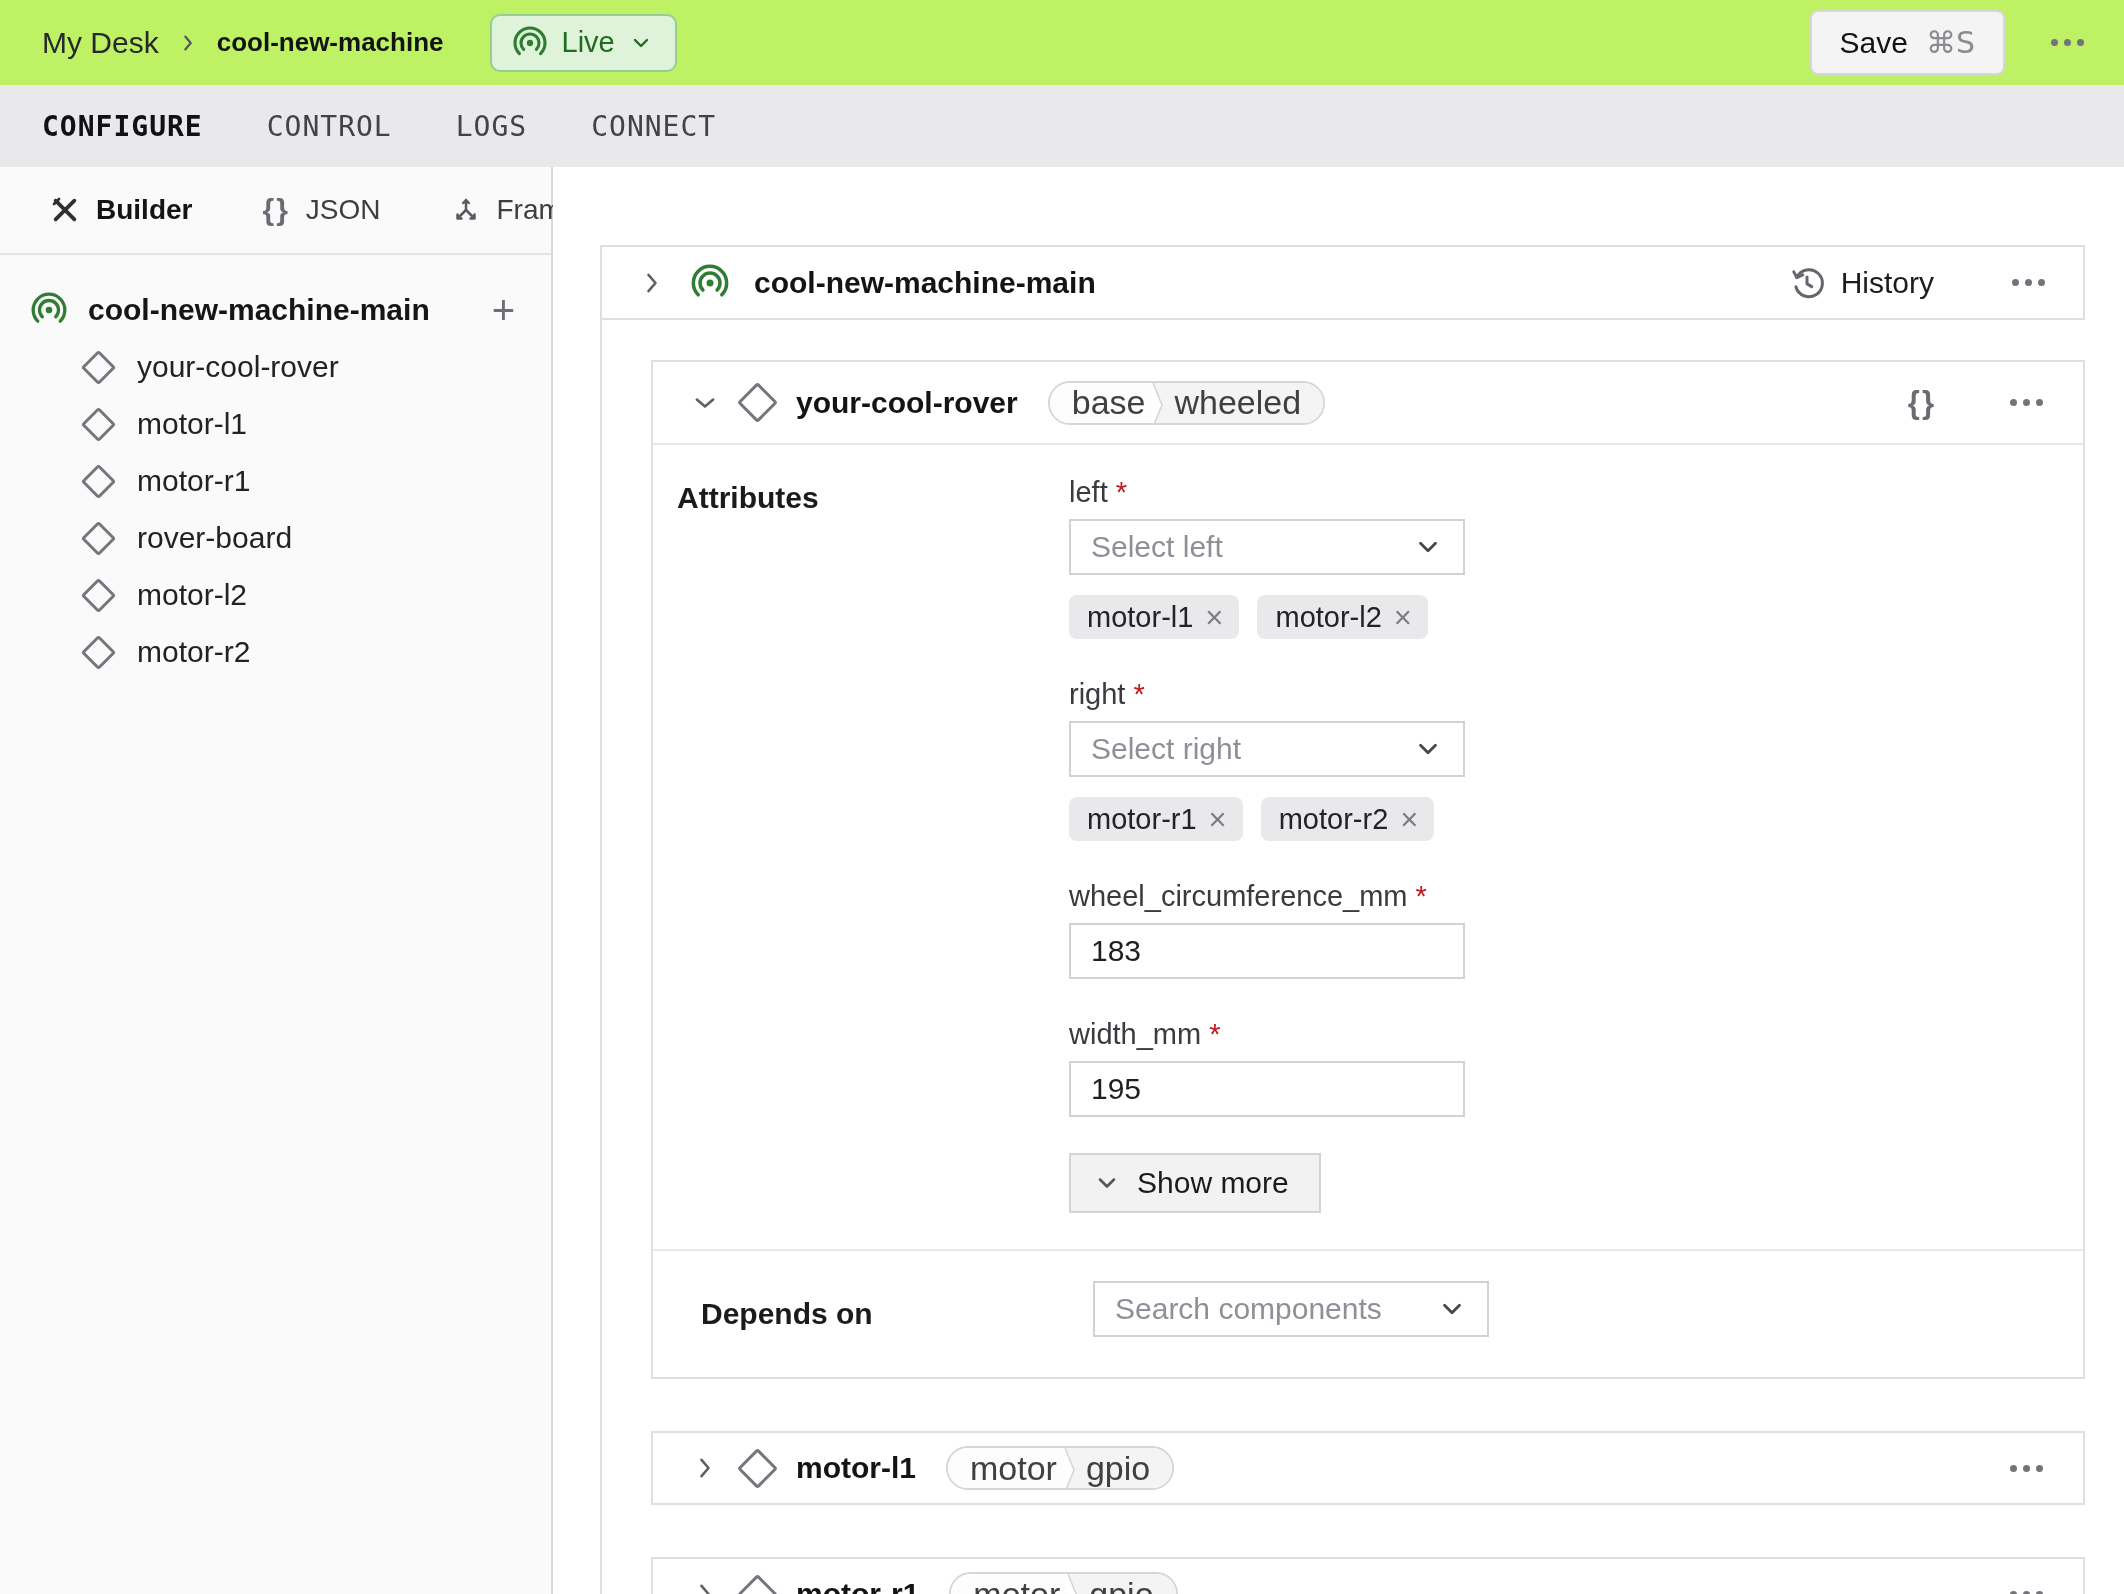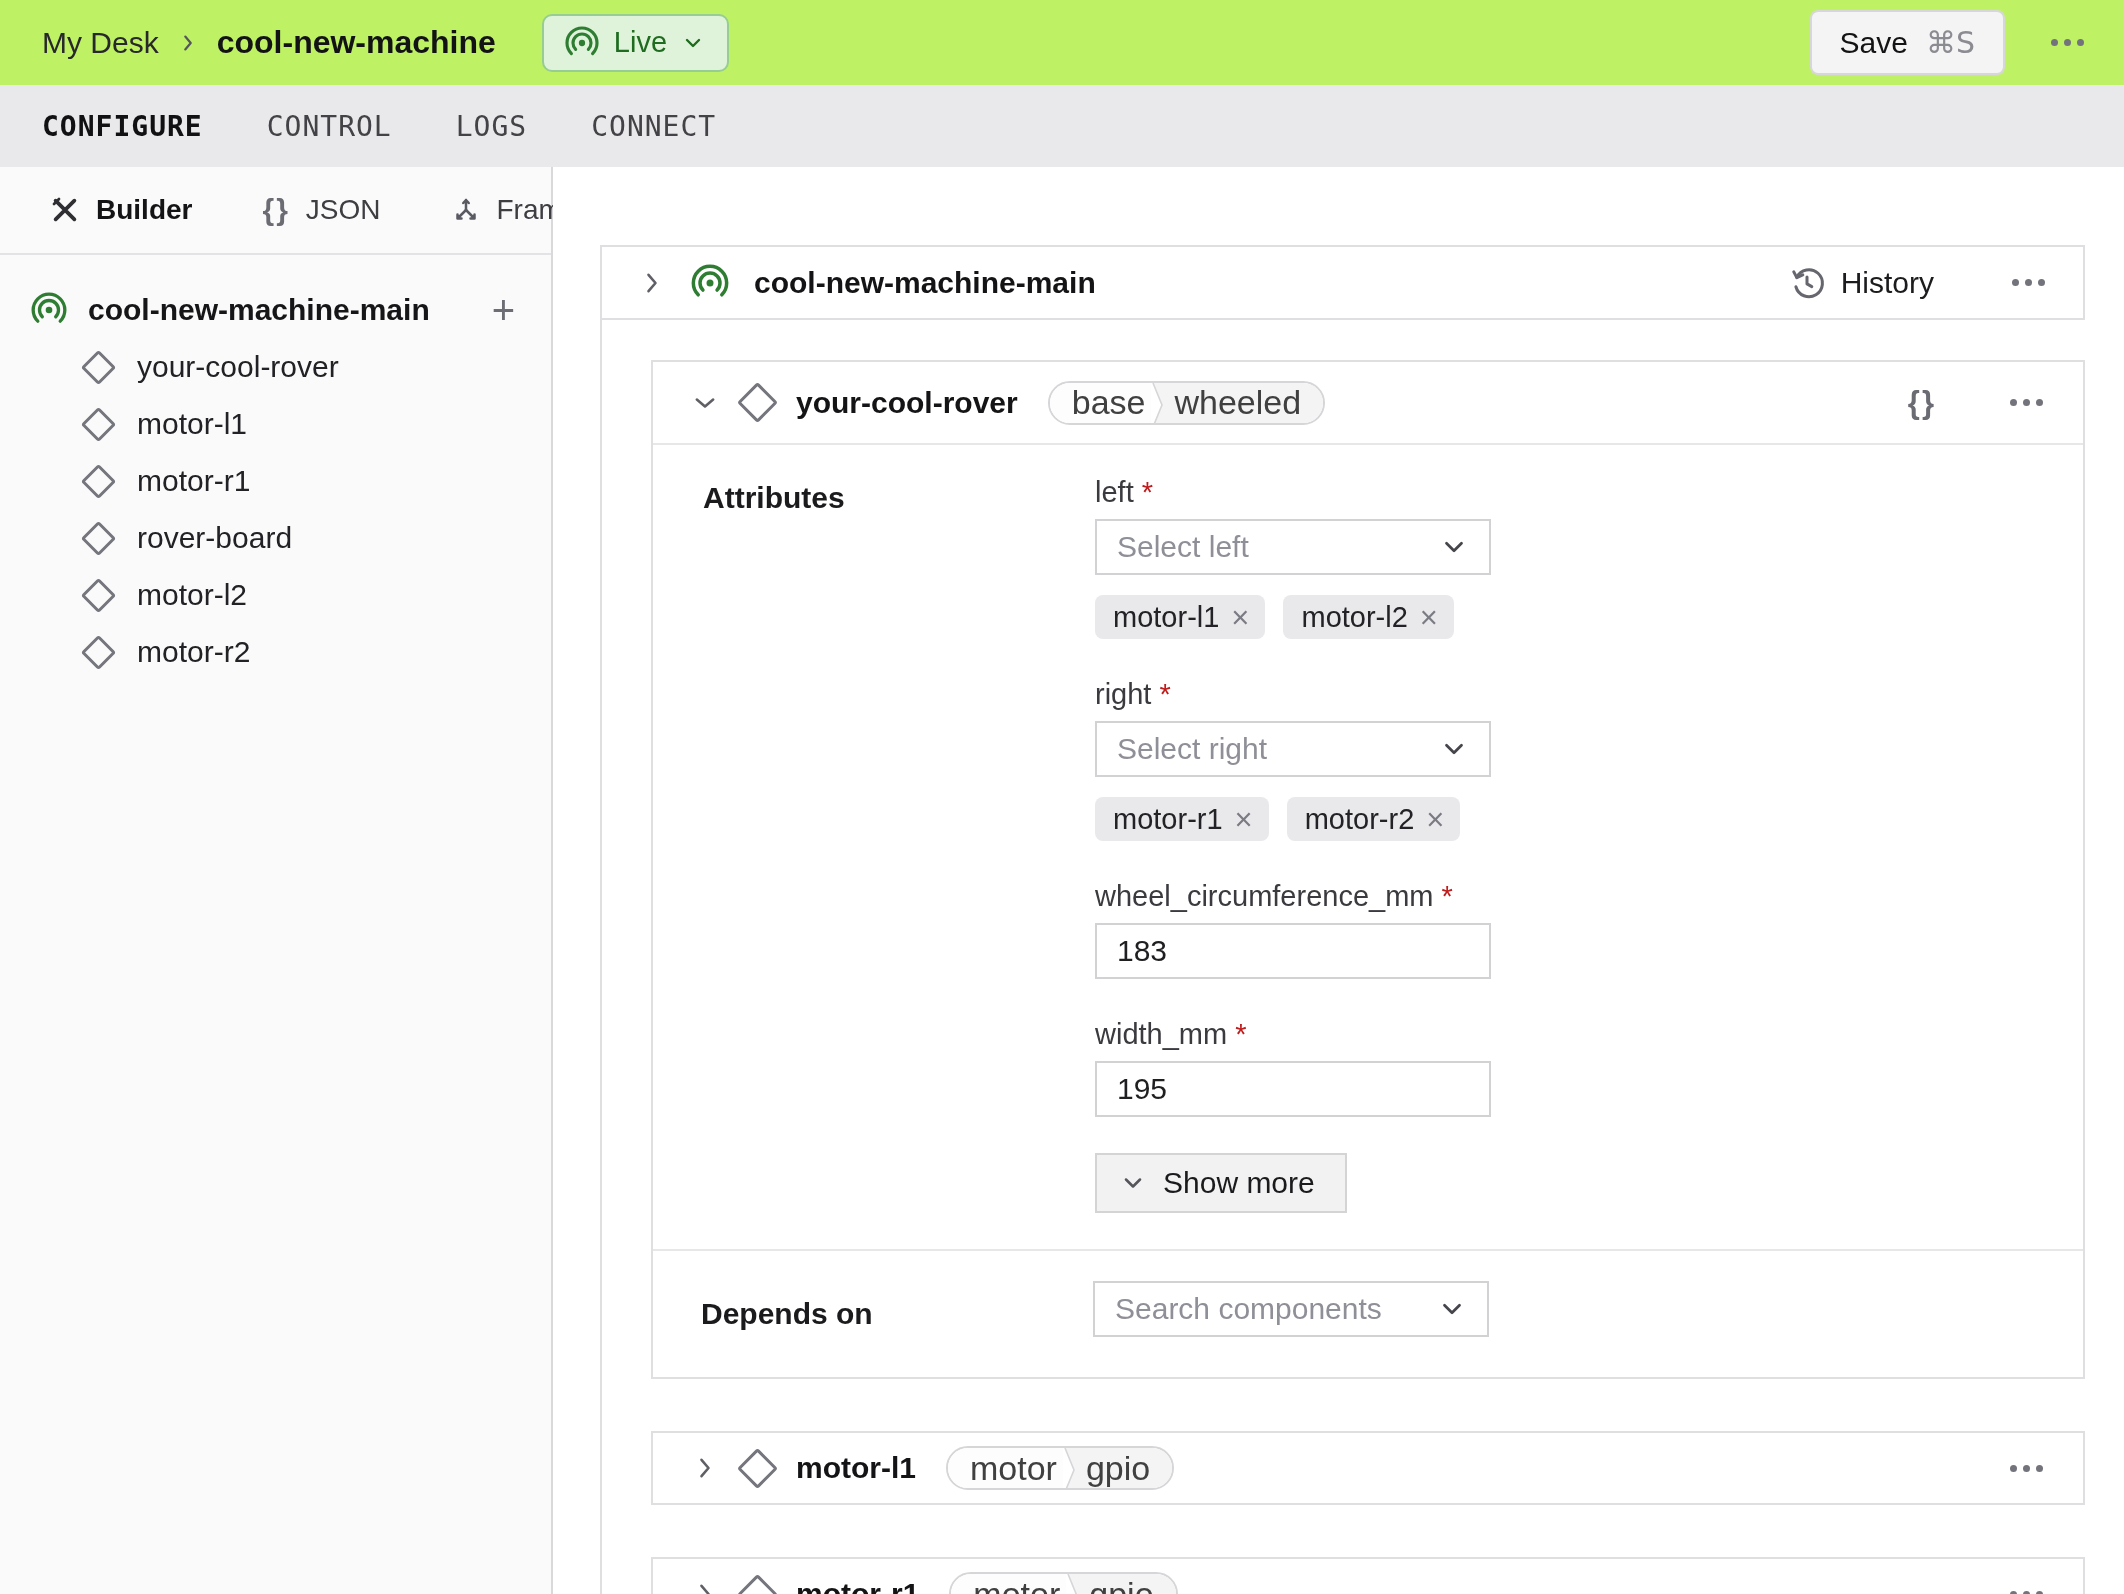--- a/index.html
+++ b/index.html
@@ -4,21 +4,21 @@
 <style>
   * { margin:0; padding:0; box-sizing:border-box; }
   html,body { width:2124px; height:1594px; overflow:hidden; background:#fff;
               font-family:"Liberation Sans","DejaVu Sans",sans-serif; color:#1d1d20; }
   svg { display:block; }
 
   
   .topbar { height:85px; display:flex; align-items:center; padding:0 30px 0 42px; background:#bef264; }
   .crumb { font-size:30px; color:#28282b; }
   .crumb-sep { margin:0 18px; }
-  .machine-title { font-size:32px; font-weight:bold; color:#131315; }
+  .machine-title { font-size:26px; font-weight:bold; color:#131315; }
   .live-badge { margin-left:46px; display:flex; align-items:center; gap:14px;
                 background:#dff3da; border:2px solid #97cd92; border-radius:10px;
                 padding:9px 22px 9px 20px; color:#1f6b1f; font-size:29px; cursor:pointer; }
   .spacer { flex:1; }
   .save-btn { display:flex; align-items:center; gap:18px; background:#f4f4f5;
               border:2px solid #d7d7d9; border-radius:8px; padding:13px 28px; cursor:pointer; }
   .save-label { font-size:30px; color:#131315; }
   .save-kbd { font-size:30px; color:#8b8b92; font-family:"DejaVu Sans",sans-serif; }
   .dots { display:inline-flex; gap:6px; align-items:center; cursor:pointer; padding:10px; }
   .dots i { width:7px; height:7px; border-radius:50%; background:#73737b; }
@@ -70,21 +70,21 @@
   .row-head .dots { margin-left:40px; }
 
   
   .pill { display:inline-flex; align-items:stretch; height:44px; border:2px solid #d6d6d9;
           border-radius:23px; overflow:hidden; background:#fff; margin-left:6px; }
   .pill .seg { display:flex; align-items:center; font-size:34px; color:#404040; }
   .pill .seg-l { padding:0 6px 0 22px; background:#fdfdfd; }
   .pill .seg-r { padding:0 22px 0 8px; background:#f4f4f5; }
 
   
-  .rover-body { display:flex; padding:28px 0 36px 50px; }
+  .rover-body { display:flex; padding:28px 0 36px 24px; }
   .section-label { width:392px; flex:none; font-size:30px; font-weight:bold; color:#1b1b1e; padding-top:8px; }
   .form-col { width:396px; }
   .f-label { font-size:29px; color:#3a3a3f; height:36px; display:flex; align-items:flex-end; gap:8px; }
   .f-label + .f-label, .mt { margin-top:36px; }
   .req { color:#bf1d1d; }
   .select { margin-top:10px; height:56px; border:2px solid #d2d2d5; background:#fff;
             display:flex; align-items:center; padding:0 20px; cursor:pointer; }
   .select .ph { font-size:30px; color:#8f8f98; }
   .select svg { margin-left:auto; }
   .tinput { margin-top:10px; height:56px; width:396px; border:2px solid #d2d2d5; background:#fff;

